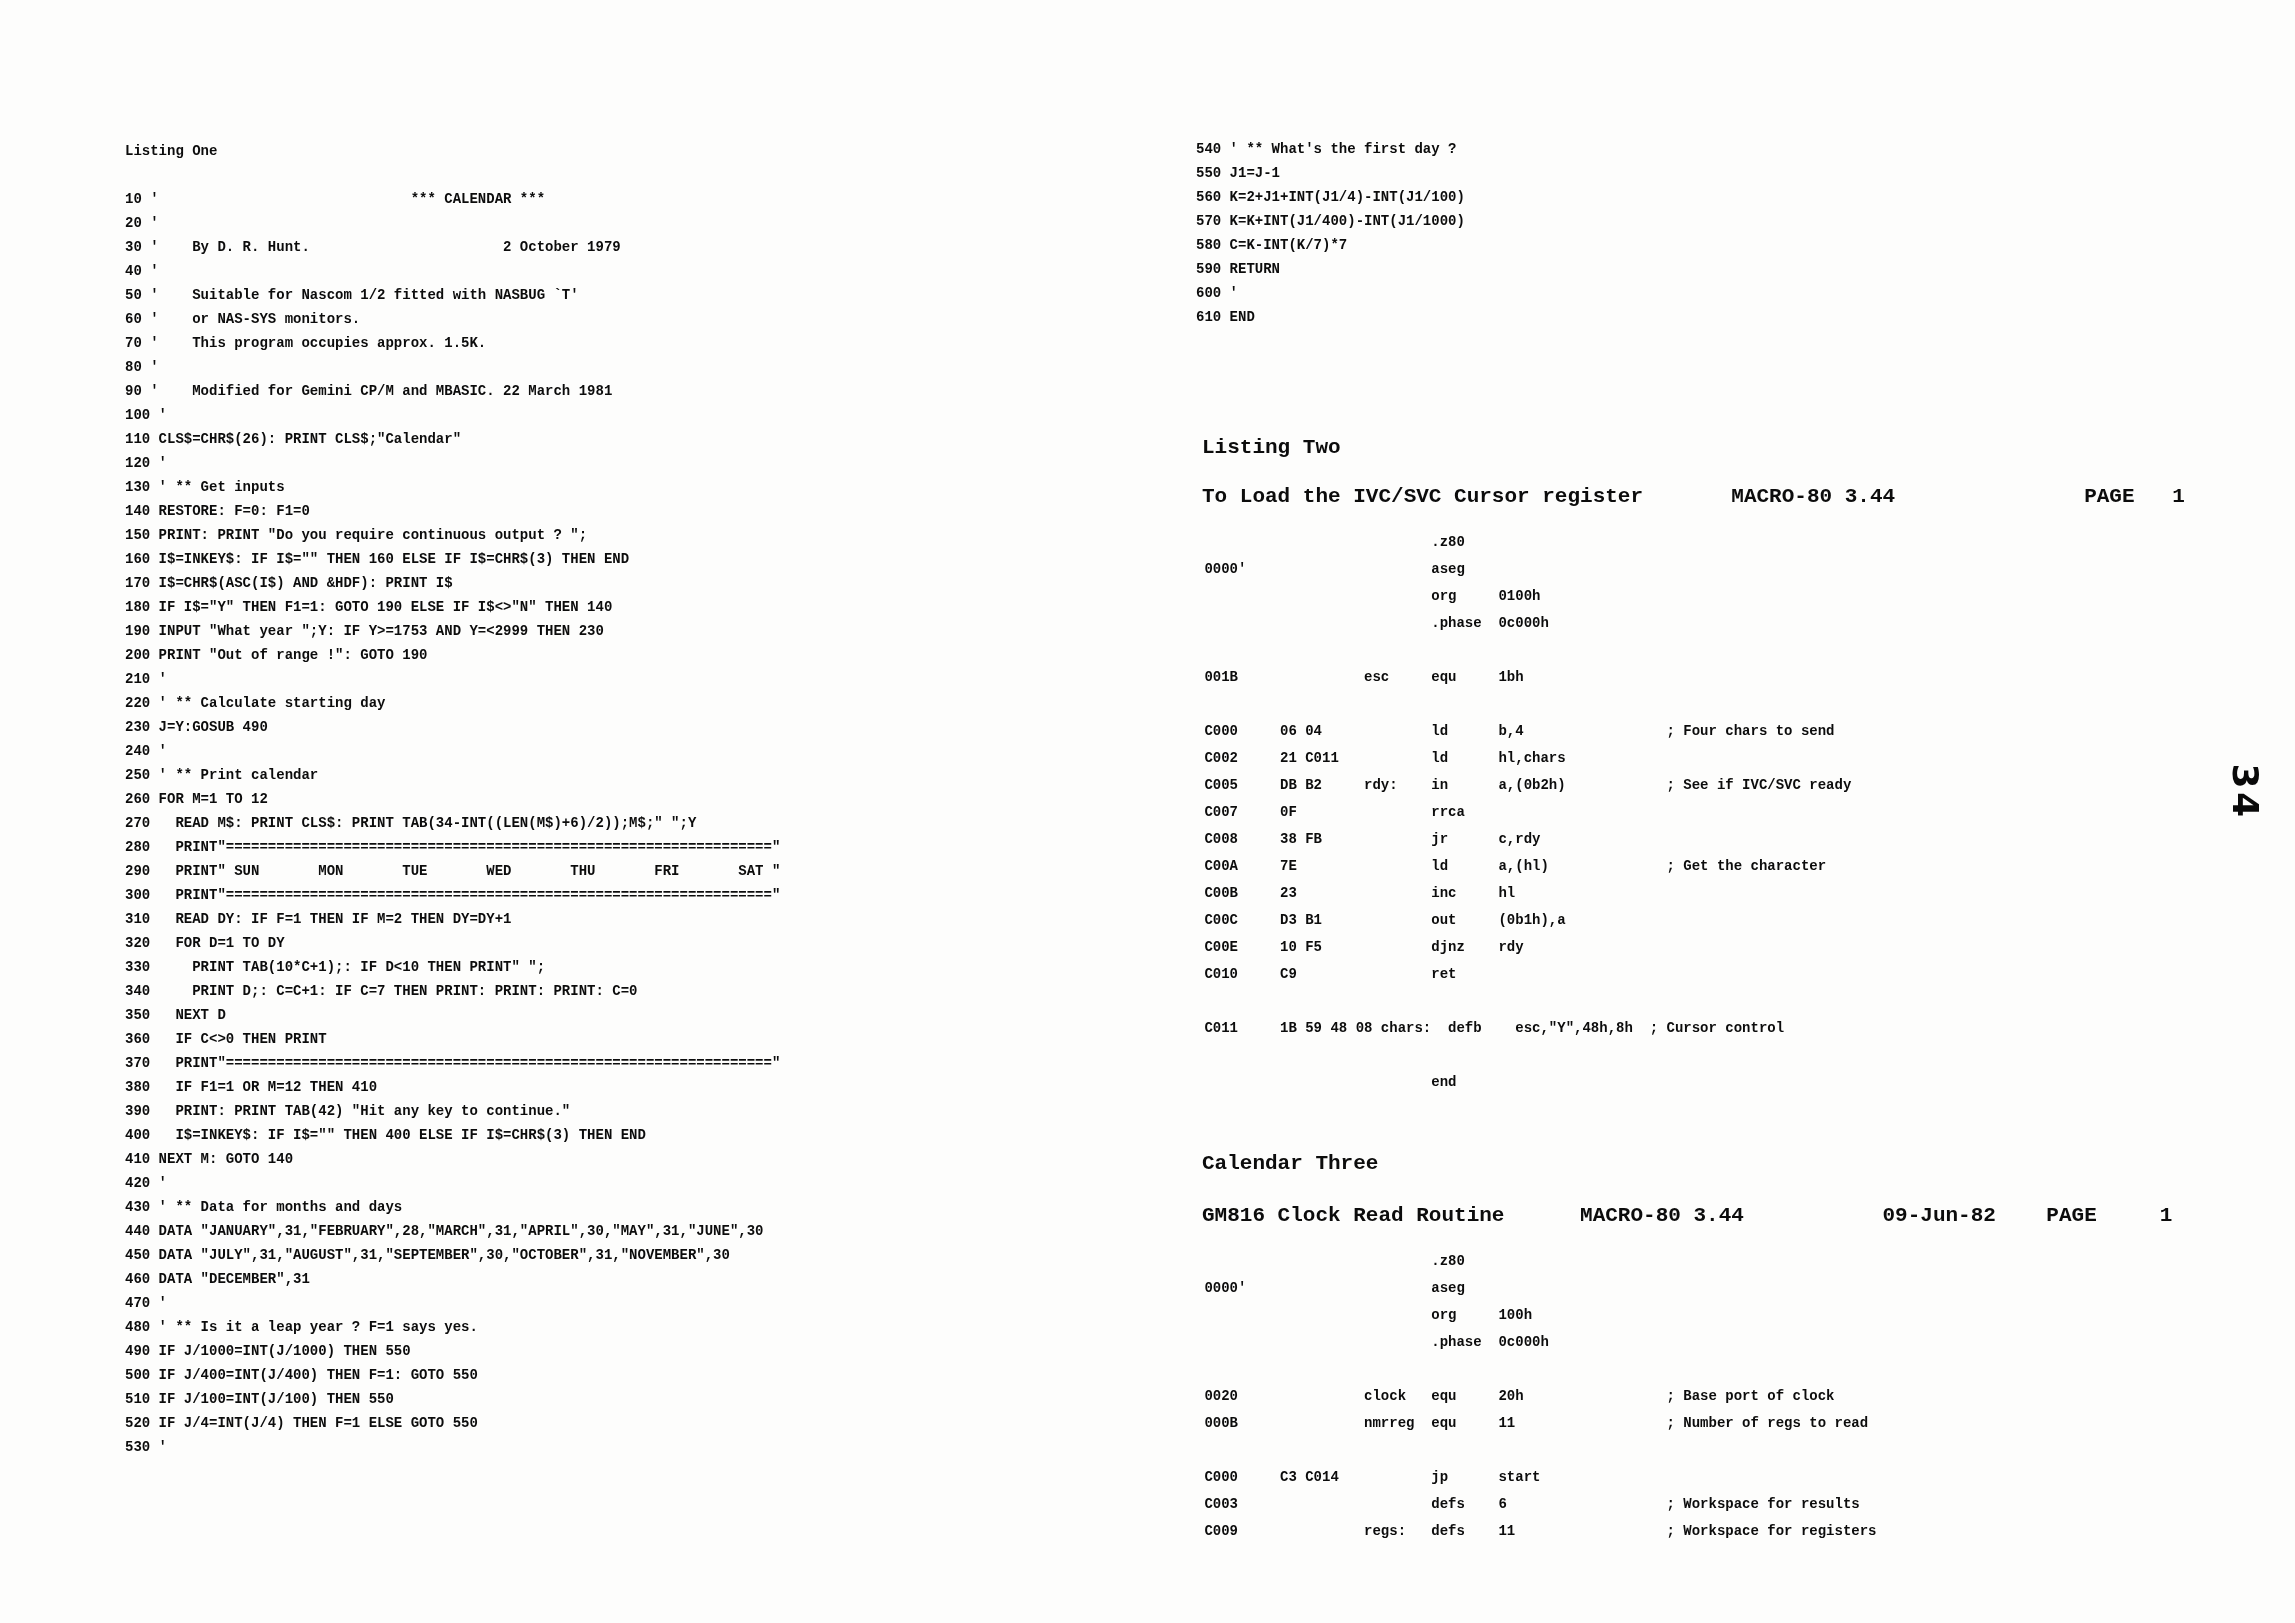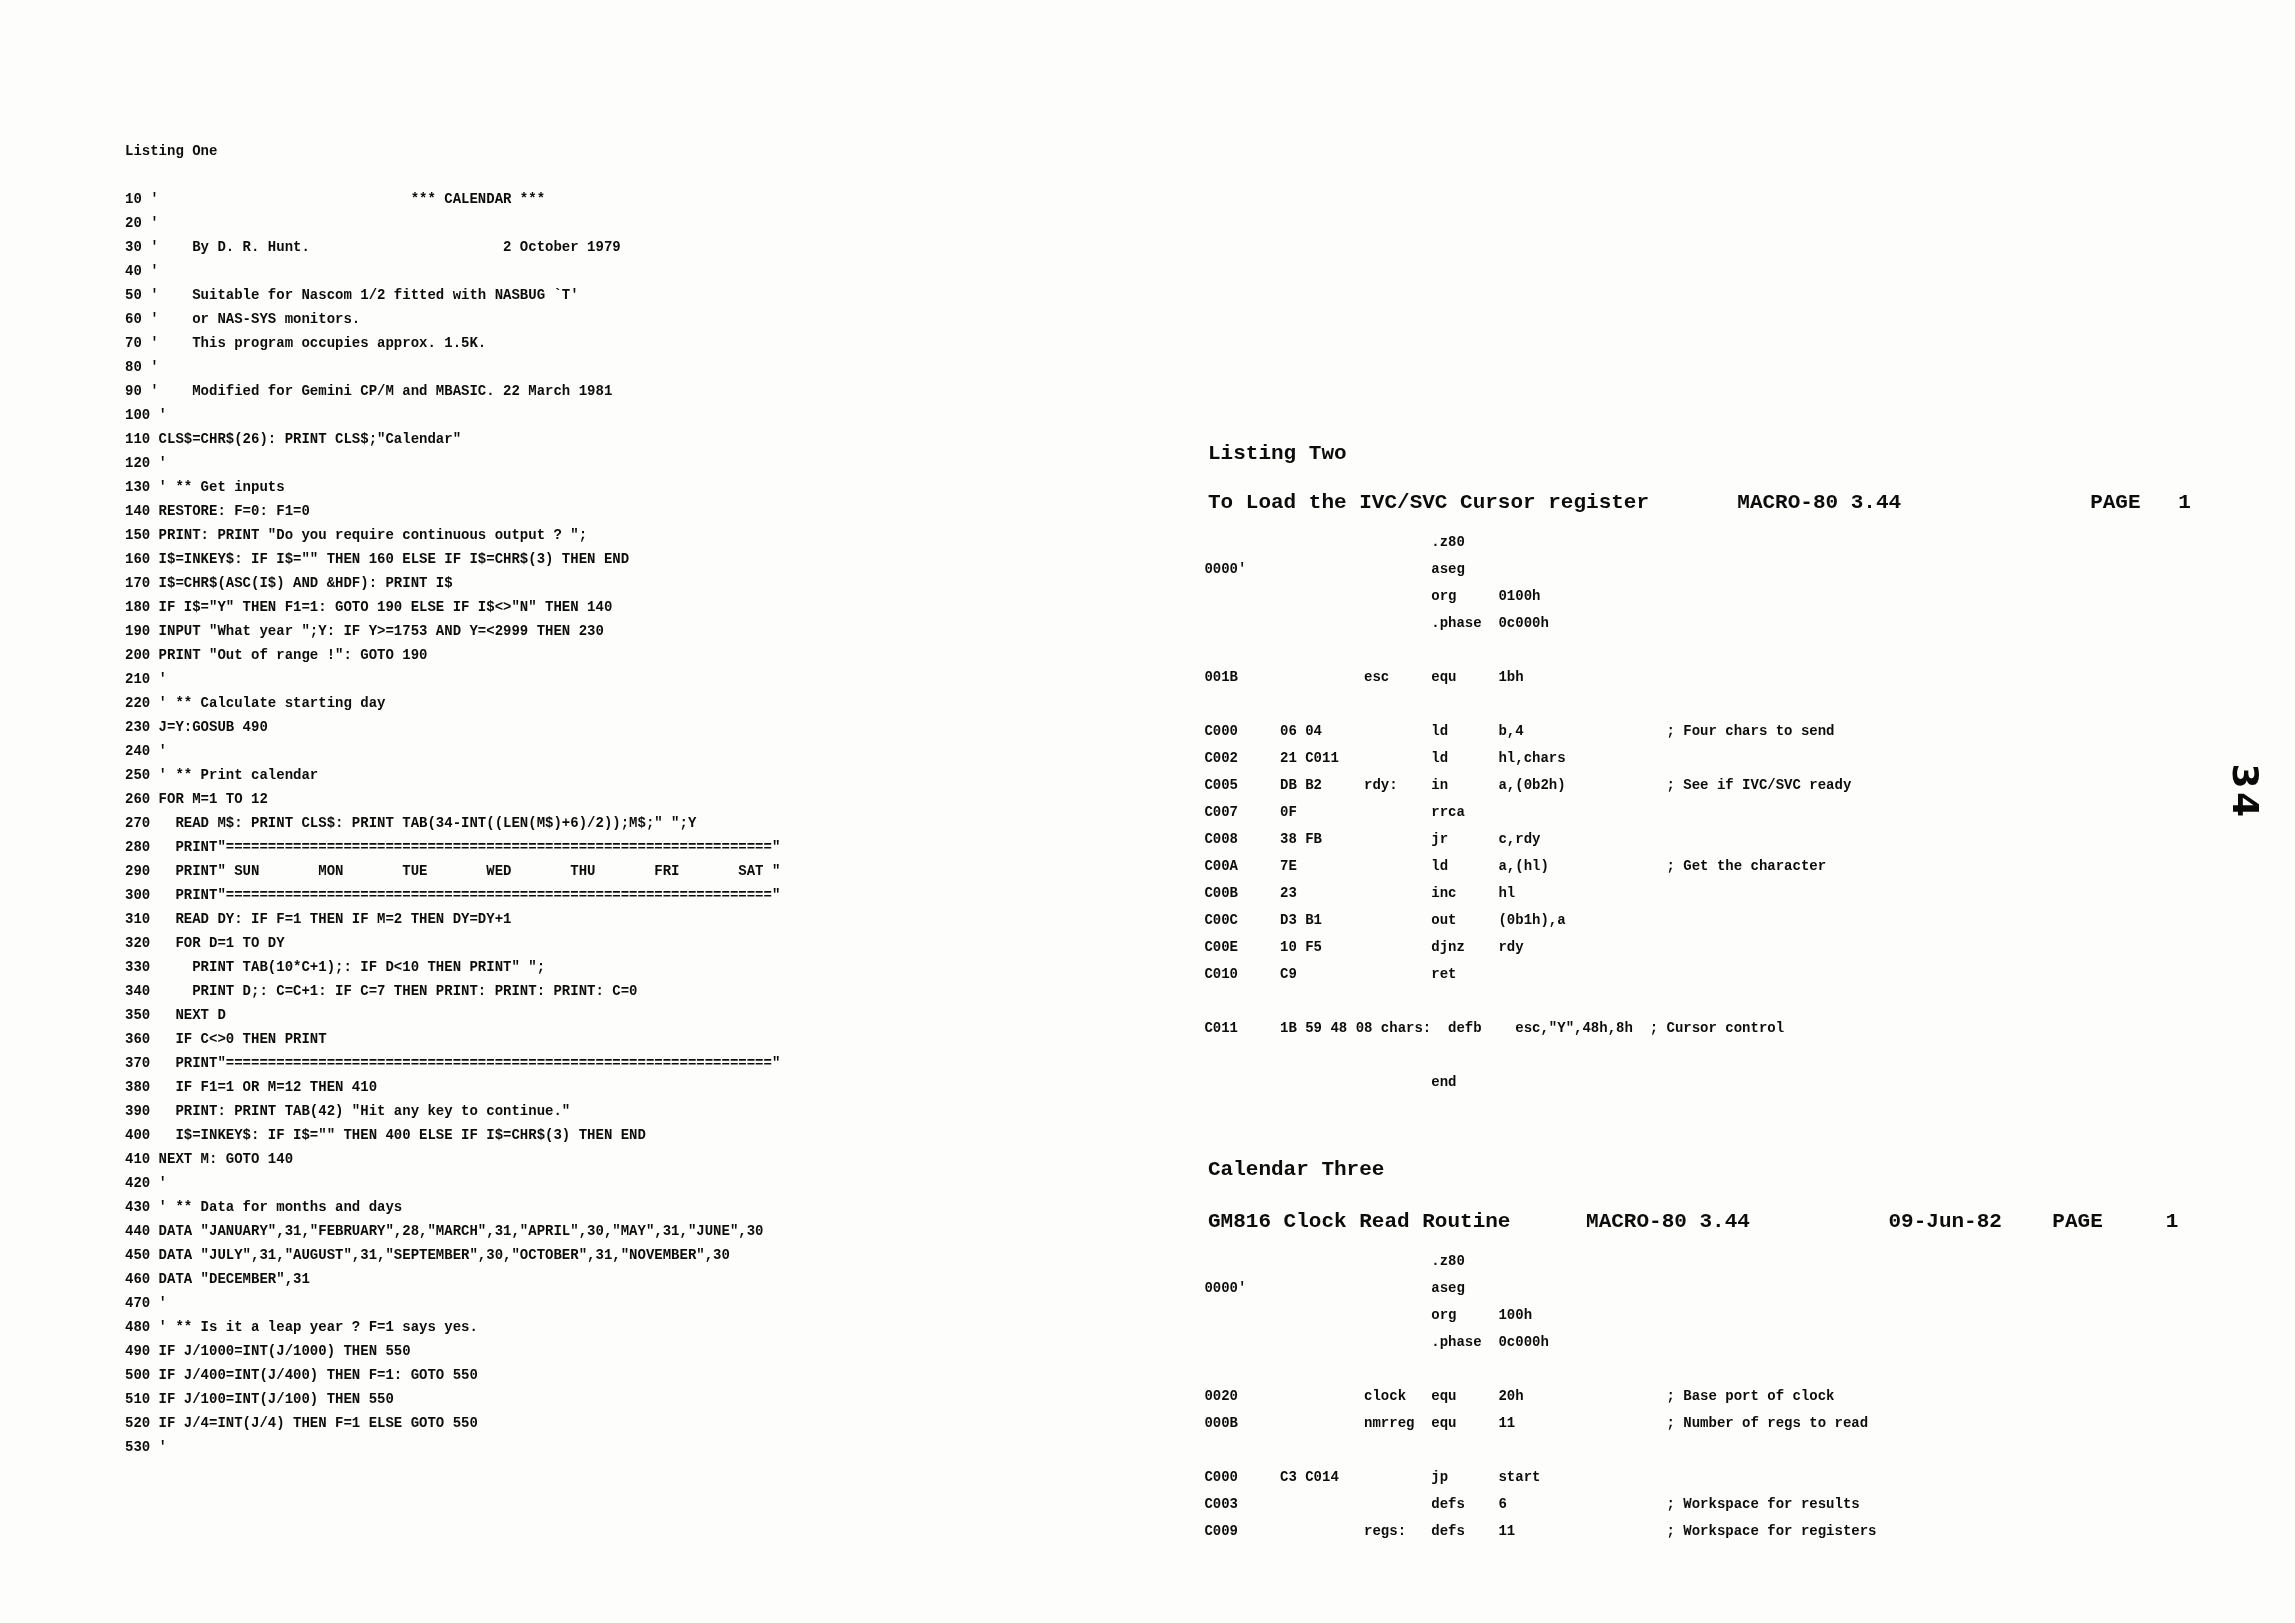--- a/index.html
+++ b/index.html
@@ -22,21 +22,21 @@
     font-family: "Liberation Mono", "DejaVu Sans Mono", monospace;
     font-weight: bold;
     font-size: 14px;
     white-space: pre;
     letter-spacing: 0;
   }
   .lh-left  { line-height: 24px; }
   .lh-right { line-height: 27px; }
   .single-line {
     position: absolute;
-    margin: 12px;
+    margin: 6px;
     font-family: "Liberation Mono", "DejaVu Sans Mono", monospace;
     font-weight: bold;
     font-size: 21px;
     white-space: pre;
   }
   #page-number {
     position: absolute;
     left: 2210px;
     top: 774px;
     width: 69px;
@@ -106,20 +106,28 @@
 450 DATA "JULY",31,"AUGUST",31,"SEPTEMBER",30,"OCTOBER",31,"NOVEMBER",30
 460 DATA "DECEMBER",31
 470 '
 480 ' ** Is it a leap year ? F=1 says yes.
 490 IF J/1000=INT(J/1000) THEN 550
 500 IF J/400=INT(J/400) THEN F=1: GOTO 550
 510 IF J/100=INT(J/100) THEN 550
 520 IF J/4=INT(J/4) THEN F=1 ELSE GOTO 550
 530 '</pre>
 
+  <pre class="code lh-left" style="left:1196px; top:137px;">540 ' ** What's the first day ?
+550 J1=J-1
+560 K=2+J1+INT(J1/4)-INT(J1/100)
+570 K=K+INT(J1/400)-INT(J1/1000)
+580 C=K-INT(K/7)*7
+590 RETURN
+600 '
+610 END</pre>
 
   <div class="single-line" style="left:1196px; top:430px;">Listing Two</div>
 
   <div class="single-line" style="left:1196px; top:479px;">To Load the IVC/SVC Cursor register       MACRO-80 3.44               PAGE   1</div>
 
   <pre class="code lh-right" style="left:1196px; top:529px;">                            .z80
  0000'                      aseg
                             org     0100h
                             .phase  0c000h
 

